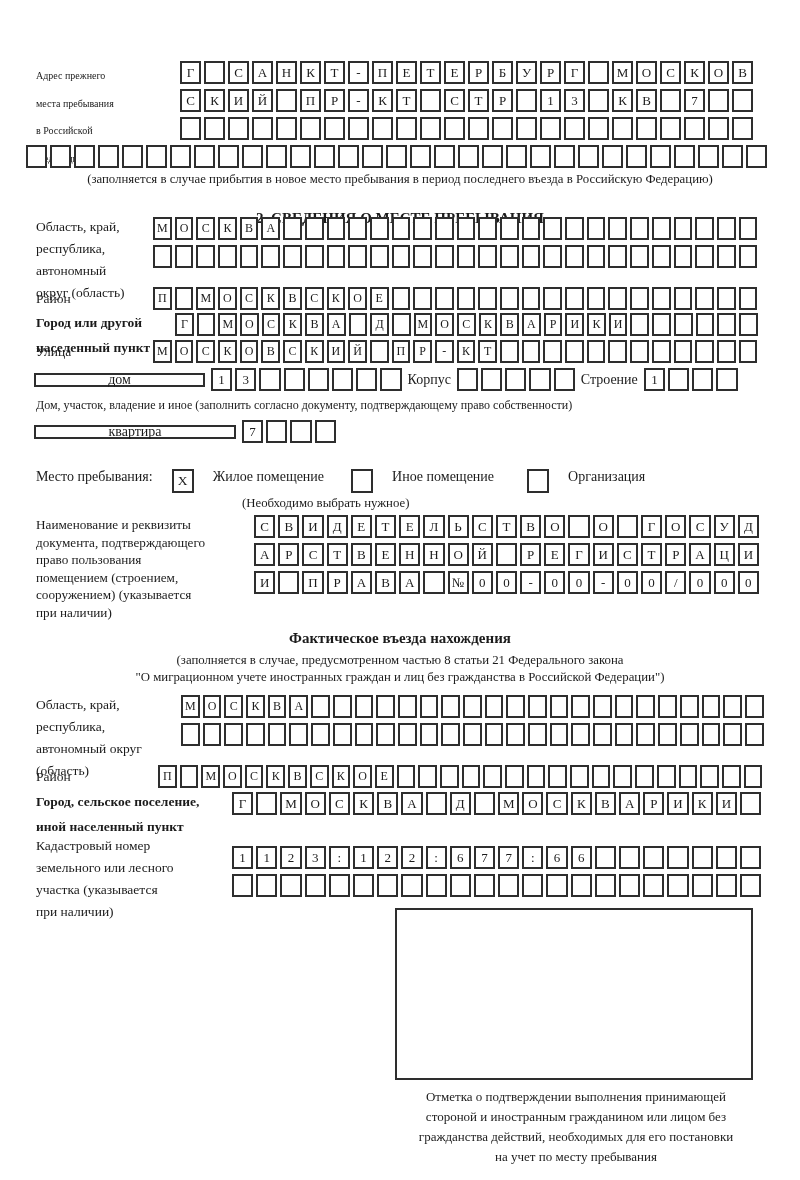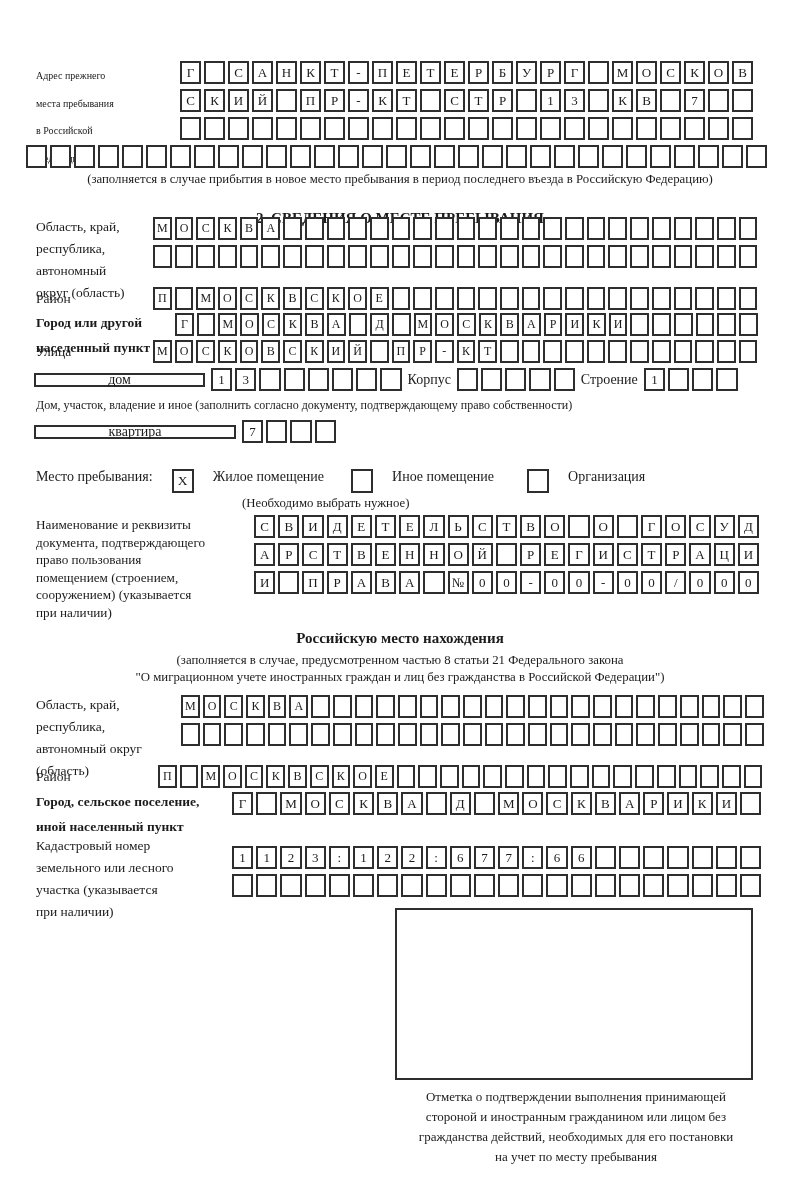--- a/index.html
+++ b/index.html
@@ -464,21 +464,21 @@
         <span class="cell">-</span>
         <span class="cell">0</span>
         <span class="cell">0</span>
         <span class="cell">/</span>
         <span class="cell">0</span>
         <span class="cell">0</span>
         <span class="cell">0</span>
       </div>
   </div>
 
-  <div class="abs title" style="left:0;top:630px;width:800px">Российскую место нахождения</div>
+  <div class="abs title" style="left:0;top:630px;width:800px">Фактическое въезда нахождения</div>
   <div class="abs note center" style="left:0;top:653px;width:800px">(заполняется в случае, предусмотренном частью 8 статьи 21 Федерального закона</div>
   <div class="abs note center" style="left:0;top:670px;width:800px">"О миграционном учете иностранных граждан и лиц без гражданства в Российской Федерации")</div>
 
   <div class="abs label" style="left:36px;top:694px;width:145px">Область, край,<br>республика,<br>автономный округ<br>(область)</div>
   <div class="abs col" style="left:181px;top:695px">
     <div class="cells cells-sm">
         <span class="cell">М</span>
         <span class="cell">О</span>
         <span class="cell">С</span>
         <span class="cell">К</span>

